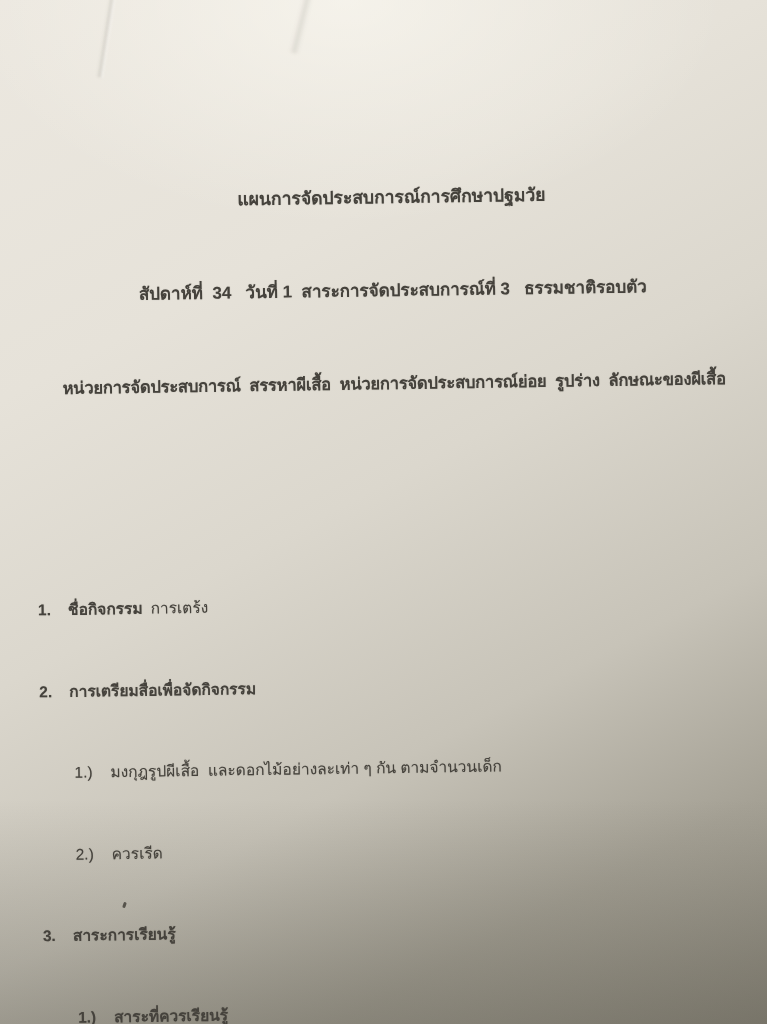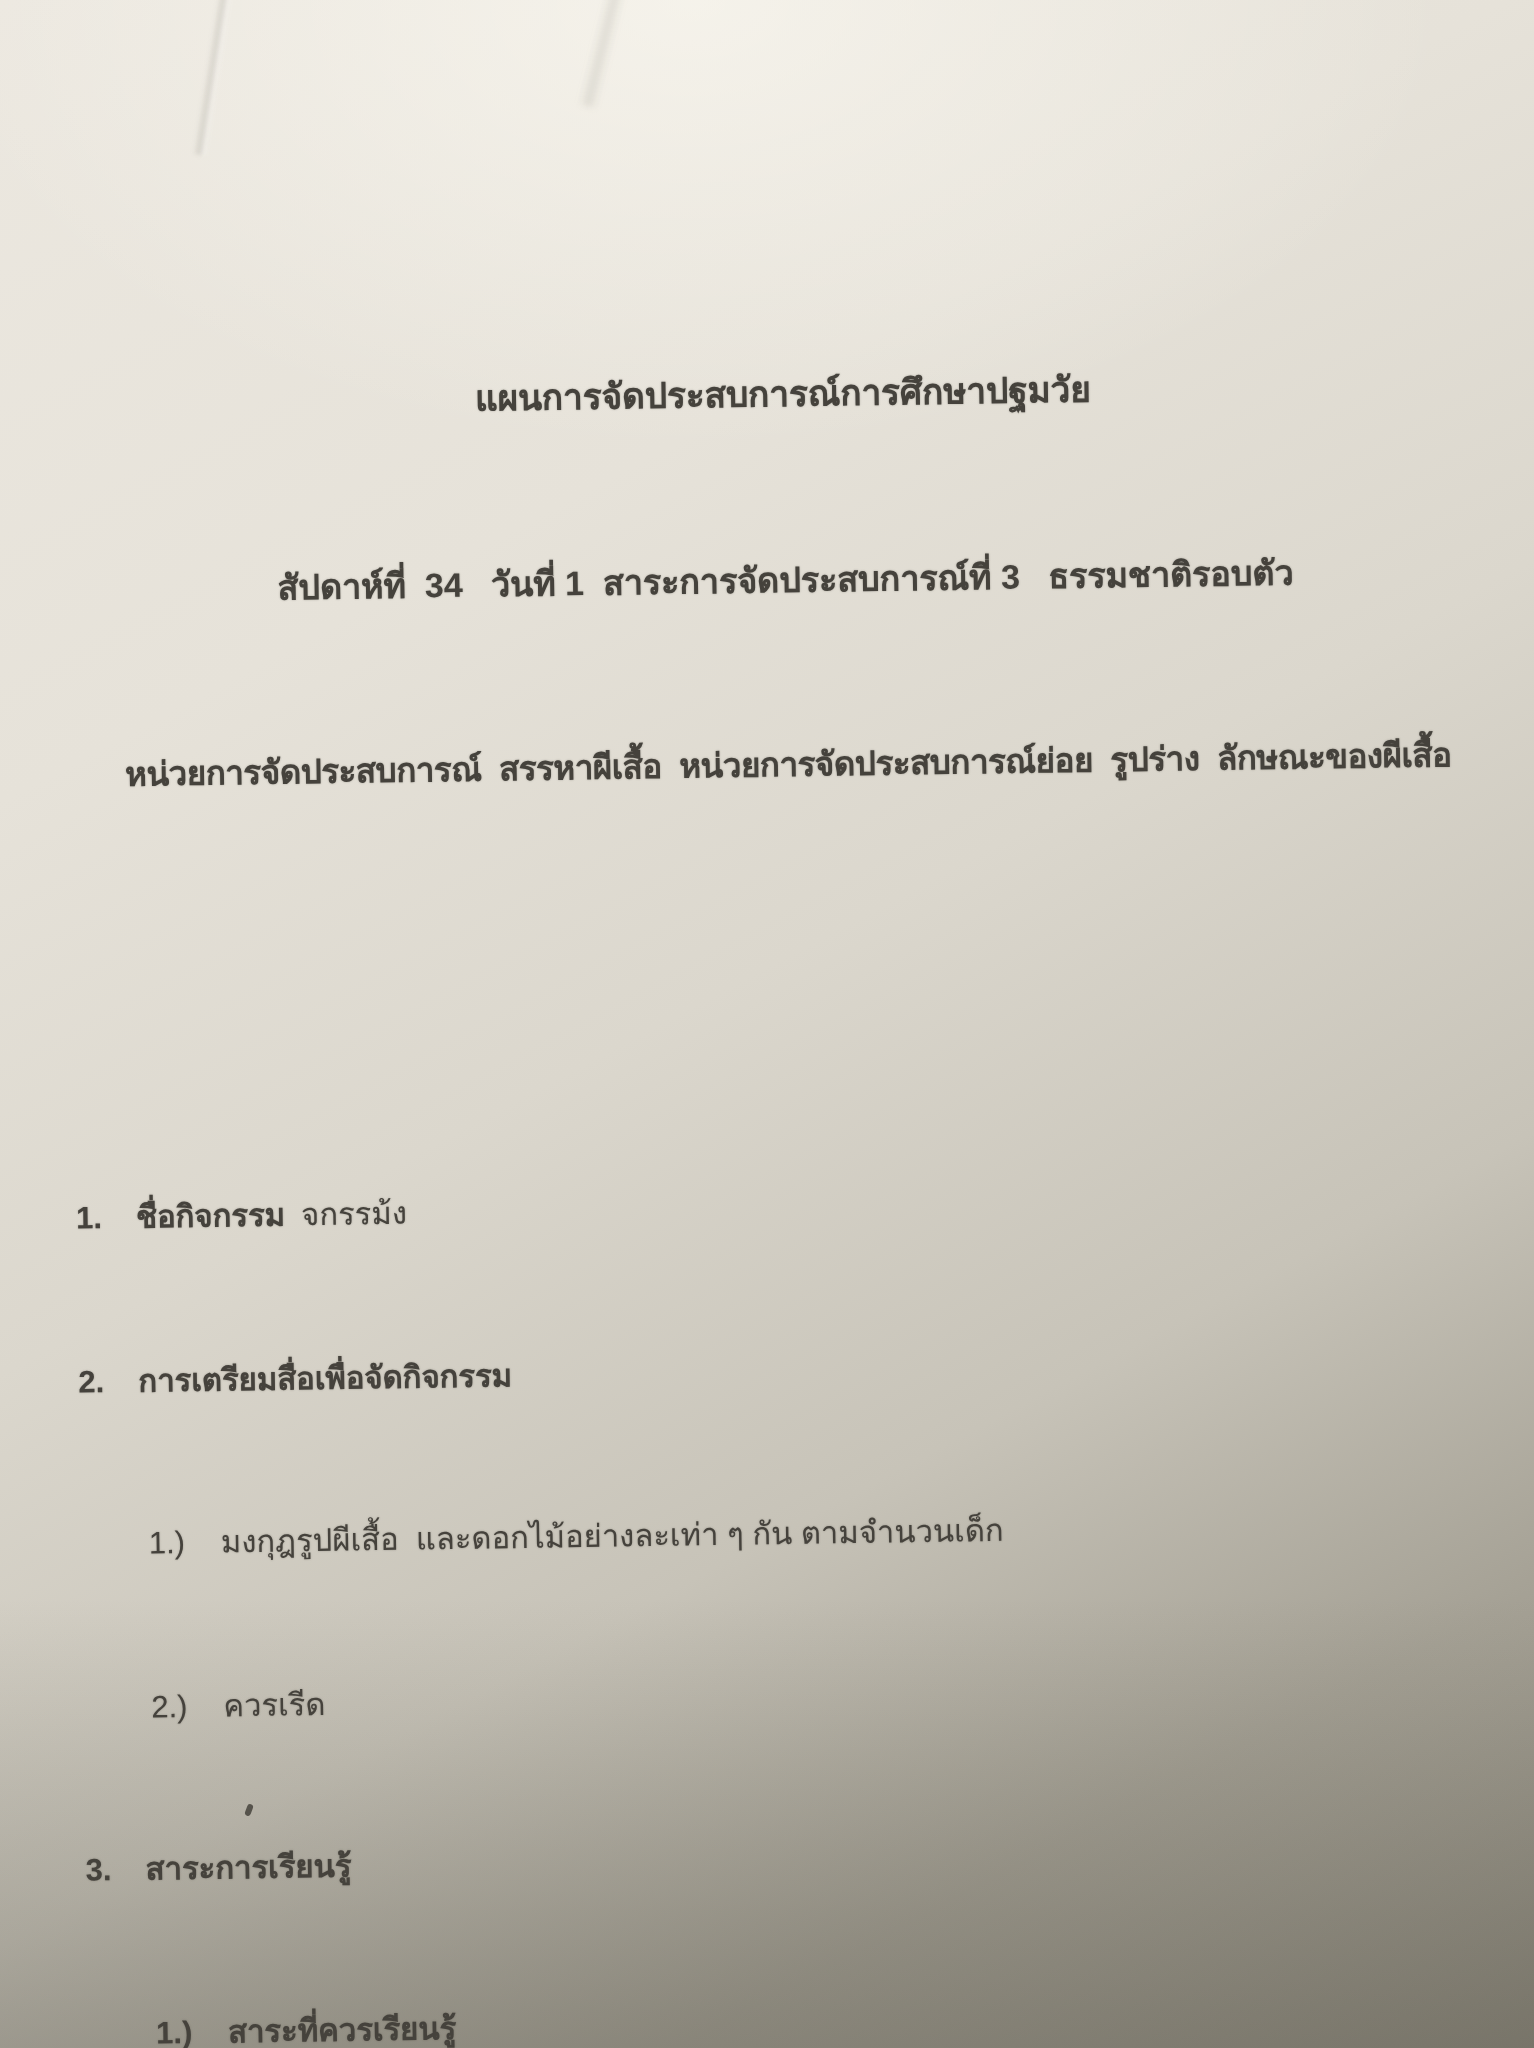--- a/index.html
+++ b/index.html
@@ -64,21 +64,21 @@
   <div class="content">
 
     <div class="hdr">
       <div class="t1">แผนการจัดประสบการณ์การศึกษาปฐมวัย</div>
       <div class="t2">สัปดาห์ที่  34   วันที่ 1  สาระการจัดประสบการณ์ที่ 3   ธรรมชาติรอบตัว</div>
       <div class="t3">หน่วยการจัดประสบการณ์  สรรหาผีเสื้อ  หน่วยการจัดประสบการณ์ย่อย  รูปร่าง  ลักษณะของผีเสื้อ</div>
     </div>
 
     <div class="bodylist">
 
-      <div class="ln lvl0"><span class="num b">1.</span><span class="b">ชื่อกิจกรรม</span><span class="val">จกรรม้ง</span></div>
+      <div class="ln lvl0"><span class="num b">1.</span><span class="b">ชื่อกิจกรรม</span><span class="val">การเตร้ง</span></div>
 
       <div class="ln lvl0"><span class="num b">2.</span><span class="b">การเตรียมสื่อเพื่อจัดกิจกรรม</span></div>
 
       <div class="ln lvl1"><span class="num">1.)</span><span>มงกุฎรูปผีเสื้อ  และดอกไม้อย่างละเท่า ๆ กัน ตามจำนวนเด็ก</span></div>
 
       <div class="ln lvl1"><span class="num">2.)</span><span>ควรเรีด</span></div>
 
       <div class="ln lvl0"><span class="num b">3.</span><span class="b">สาระการเรียนรู้</span></div>
 
       <div class="ln lvl1"><span class="num b">1.)</span><span class="b">สาระที่ควรเรียนรู้</span></div>

